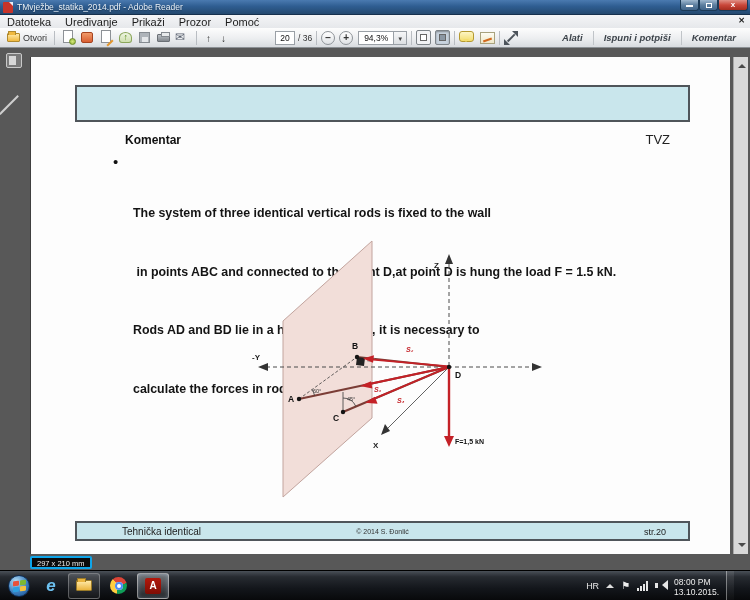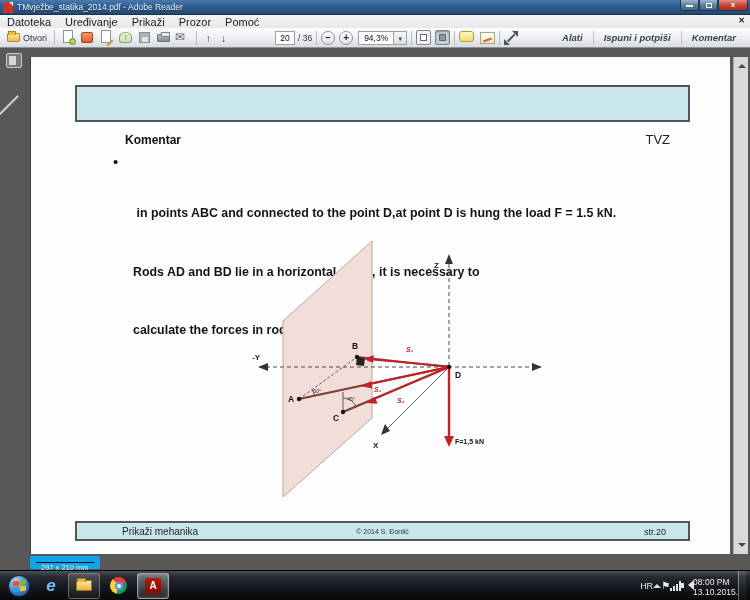--- a/index.html
+++ b/index.html
@@ -88,21 +88,21 @@
   .bullet { left:113px; top:153px; font-size:15px; color:#111; }
   .bodytext { left:133px; top:165px; width:545px; font-size:12.4px; font-weight:bold; color:#141414; line-height:19.5px; white-space:pre; }
   .slide-footer { left:75px; top:521px; width:615px; height:20px; background:#c9e6ec; border:2px solid #4f555a; }
   .foot-left { position:absolute; left:45px; top:3px; font-size:10px; color:#222; }
   .foot-center { position:absolute; left:0; right:0; top:5px; text-align:center; font-size:7px; color:#333; }
   .foot-right { position:absolute; right:22px; top:4px; font-size:9px; color:#222; }
 
   .diagram { left:250px; top:235px; width:300px; height:270px; }
 
   
-  .sizetip { left:30px; top:556px; height:13px; background:#0b0b0b; border:6px solid #0ea5e9; border-radius:2px;
+  .sizetip { left:30px; top:556px; height:13px; background:#0b0b0b; border:2px solid #0ea5e9; border-radius:2px;
     color:#ececec; font-size:7.5px; line-height:11px; padding:0 5px; }
 
   
   .taskbar { left:0; top:570px; width:750px; height:30px;
     background:linear-gradient(180deg,#4a5058 0%,#272b31 20%,#13161b 60%,#08090b 100%);
     border-top:1px solid #000; display:flex; align-items:center; }
   .startorb { width:22px; height:22px; border-radius:50%; margin:0 6px 0 8px; flex:none; position:relative;
     background:radial-gradient(circle at 35% 28%, #b8dff5, #3c7fc0 55%, #1b4a85); border:1px solid #0e2c52; }
   .flagpane { position:absolute; width:6px; height:5px; border-radius:1px; }
   .fp1 { left:4px; top:5px; background:#e8503a; transform:skewY(-8deg); }
@@ -112,21 +112,21 @@
   .tb-ie { width:30px; height:26px; flex:none; text-align:center; font-size:17px; font-style:italic; font-weight:bold; color:#6cc0ef; line-height:25px; }
   .tb-btn { width:32px; height:26px; flex:none; border-radius:3px; border:1px solid rgba(255,255,255,.28);
     background:linear-gradient(rgba(255,255,255,.16),rgba(255,255,255,.05)); display:flex; align-items:center; justify-content:center; margin:0 2px; }
   .tb-btn.active { border-color:rgba(255,255,255,.45); background:linear-gradient(rgba(255,255,255,.34),rgba(255,255,255,.10)); box-shadow:0 0 4px rgba(180,220,255,.35) inset; }
   .tb-folder { width:16px; height:11px; background:linear-gradient(180deg,#ffe9a8,#eab43e); border:1px solid #9a7a28; border-radius:1px; position:relative; }
   .tb-folder::before { content:""; position:absolute; left:0; top:-3px; width:7px; height:3px; background:#eab43e; border:1px solid #9a7a28; border-bottom:none; }
   .tb-chrome { width:17px; height:17px; border-radius:50%; margin:4px 8px; flex:none; position:relative;
     background:conic-gradient(from -45deg, #db4437 0 33%, #0f9d58 0 66%, #ffcd40 0 100%); }
   .tb-chrome::after { content:""; position:absolute; left:4.5px; top:4.5px; width:8px; height:8px; border-radius:50%; background:#fff; box-shadow:inset 0 0 0 2px #4b8bf4; }
   .tb-adobe { width:16px; height:16px; border-radius:2px; background:linear-gradient(#b3170b,#7e0d04); color:#fff; font-size:10px; font-weight:bold; text-align:center; line-height:16px; }
-  .tray { margin-left:auto; display:flex; align-items:center; padding-right:4px; height:100%; }
+  .tray { margin-left:auto; display:flex; align-items:center; gap:7px; padding-right:16px; height:100%; }
   .tray-lang { font-size:9px; color:#e8e8e8; }
   .tray-caret { width:0; height:0; border:4px solid transparent; border-bottom-color:#dedede; margin-top:-4px; }
   .tray-flag { font-size:10px; color:#ececec; line-height:10px; }
   .netbars { display:flex; align-items:flex-end; gap:1px; height:10px; }
   .netbars i { display:block; width:2px; background:#e6e6e6; }
   .spk { position:relative; width:12px; height:11px; }
   .spk .sq { position:absolute; left:0; top:3px; width:3px; height:5px; background:#e6e6e6; }
   .spk .tri { position:absolute; left:2px; top:0; width:0; height:0; border:5.5px solid transparent; border-right:6px solid #e6e6e6; }
   .clock { text-align:left; font-size:8.5px; color:#ececec; line-height:10px; padding-top:2px; }
   .showdesk { width:8px; height:30px; border-left:1px solid rgba(255,255,255,.4); background:linear-gradient(rgba(255,255,255,.10),rgba(255,255,255,.02)); }
@@ -244,20 +244,21 @@
   <span class="scroll-up"></span>
   <span class="scroll-down"></span>
 </div>
 
 <div class="abs slide-header">
   <div class="slide-logo">TVZ</div>
 </div>
 <div class="abs example">Komentar</div>
 <div class="abs bullet">•</div>
 <div class="abs bodytext">
+  <div>The system of three identical vertical rods is fixed to the wall</div>
   <div> in points ABC and connected to the point D,at point D is hung the load F = 1.5 kN.</div>
   <div>Rods AD and BD lie in a horizontal plane, it is necessary to</div>
   <div>calculate the forces in rods.</div>
 </div>
 
 <svg class="abs diagram" viewBox="0 0 300 270">
 
   <polygon points="33,86 122,6 122,183 33,262" stroke="#c2a49e" stroke-width="1" fill="#f2ded9"></polygon>
 
   <line class="axis dash" x1="16" y1="132" x2="284" y2="132"></line>
@@ -305,21 +306,21 @@
   <circle class="ptdot" cx="107" cy="122" r="2.2"></circle>
   <circle class="ptdot" cx="93" cy="177" r="2.2"></circle>
   <circle class="ptdot" cx="199" cy="132" r="2.2"></circle>
   <text class="ptlabel" x="38" y="167">A</text>
   <text class="ptlabel" x="102" y="114">B</text>
   <text class="ptlabel" x="83" y="186">C</text>
   <text class="ptlabel" x="205" y="143">D</text>
 </svg>
 
 <div class="abs slide-footer">
-  <div class="foot-left">Prikaži mehanika</div>
+  <div class="foot-left">Tehnička identical</div>
   <div class="foot-center">© 2014 S. Đonlić</div>
   <div class="foot-right">str.20</div>
 </div>
 
 <div class="abs sizetip">297 x 210 mm</div>
 
 <div class="abs taskbar">
   <div class="startorb">
     <span class="flagpane fp1"></span>
     <span class="flagpane fp2"></span>

